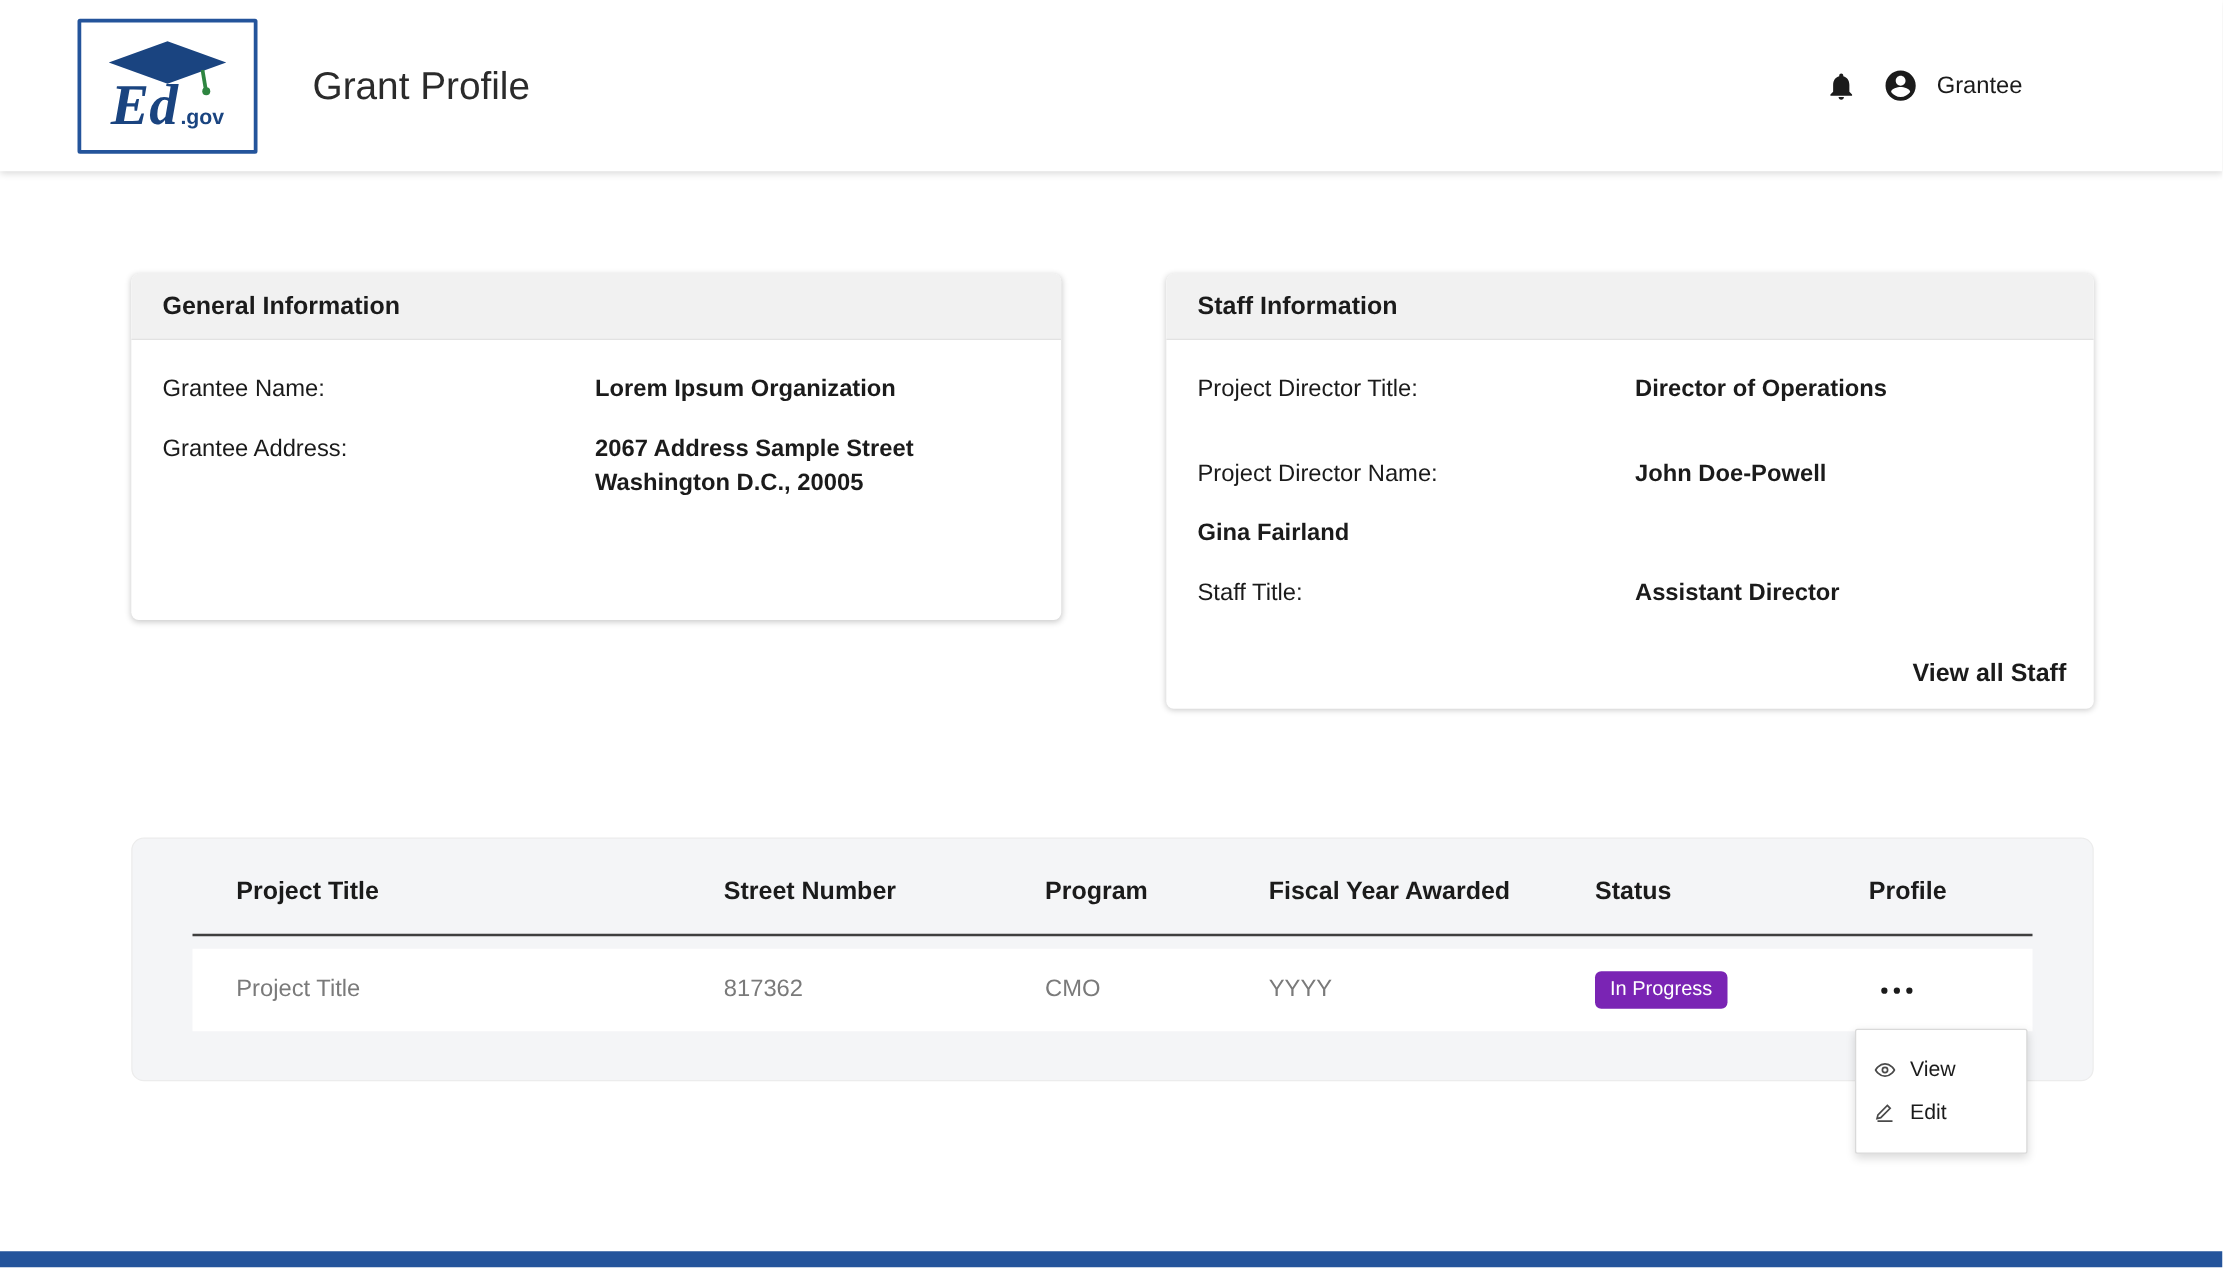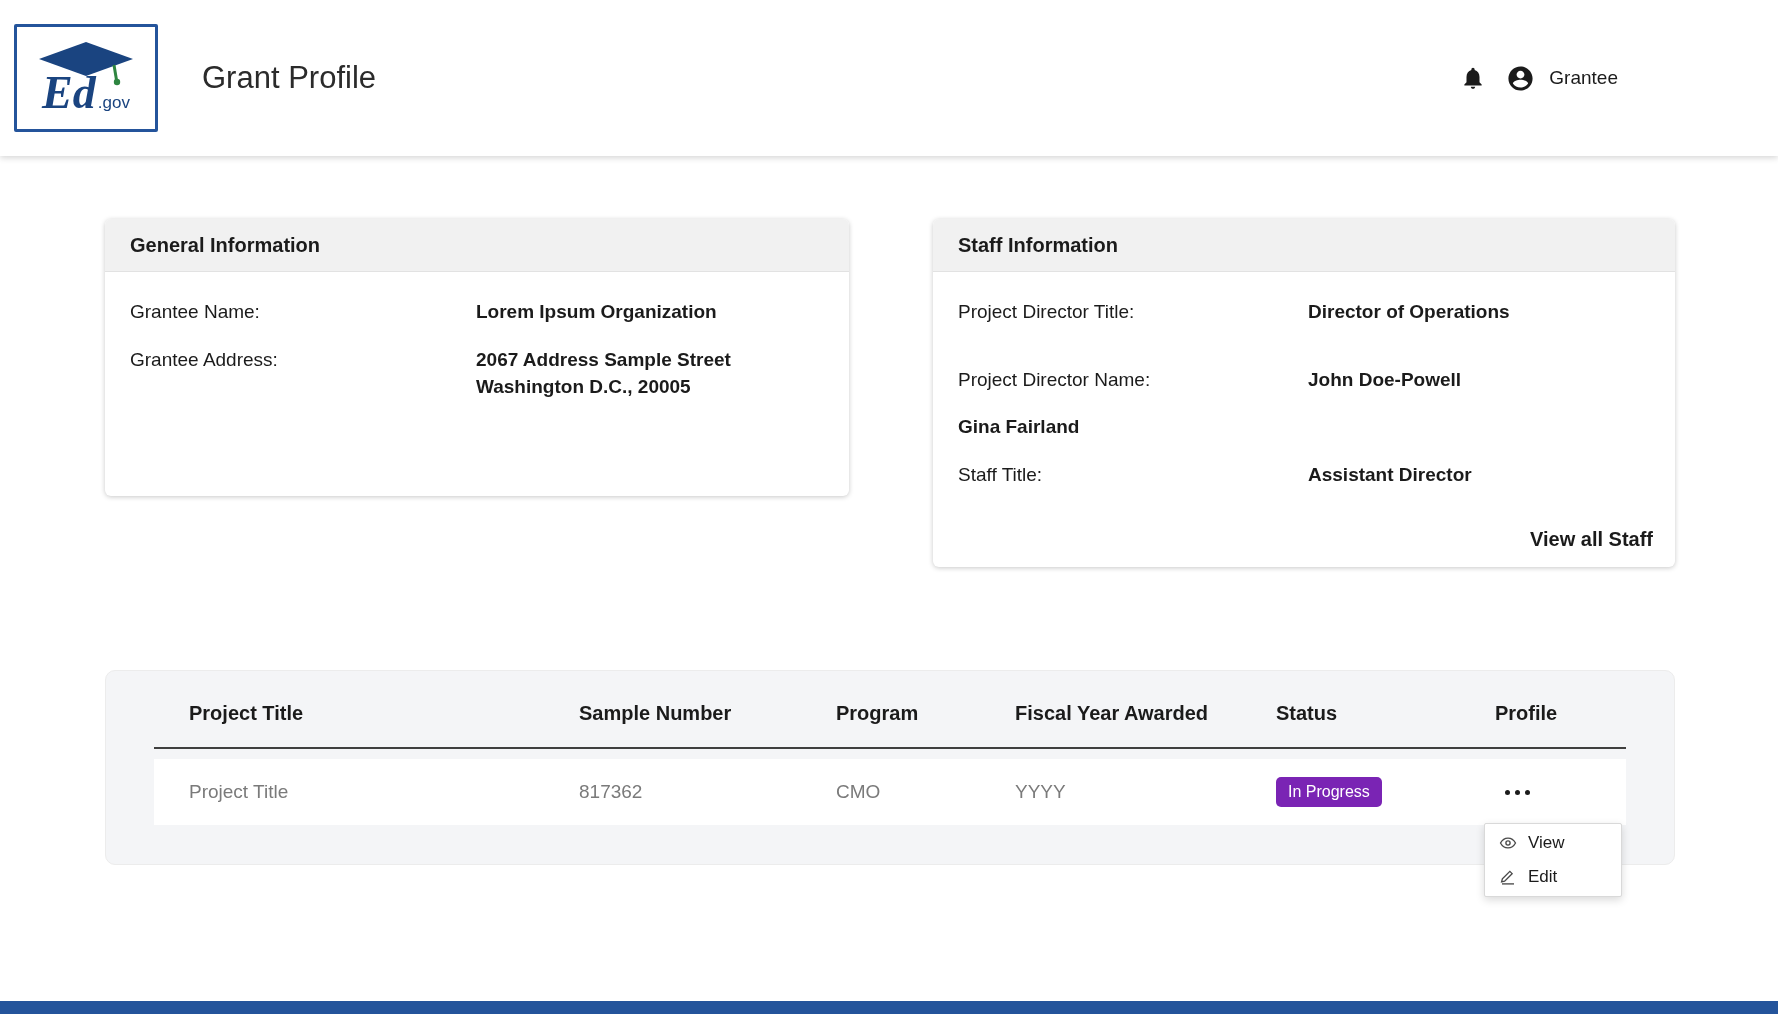--- a/index.html
+++ b/index.html
@@ -4,35 +4,35 @@
 <style>
   * { margin:0; padding:0; box-sizing:border-box; }
   html,body { background:#fff; }
   body {
     width:1778px; height:1014px; position:relative; overflow:hidden;
     font-family:"Liberation Sans", sans-serif; color:#1b1b1b;
   }
 
   
   .topbar {
-    height:156px; background:#fff; display:flex; align-items:center;
-    box-shadow:0 2px 6px rgba(0,0,0,.16); position:relative; z-index:5;
+    height:137px; background:#fff; display:flex; align-items:center;
+    box-shadow:0 2px 6px rgba(0,0,0,.16); position:relative; z-index:5;padding-left:48px;
   }
   .logo-box {
     width:144px; height:108px; margin-left:14px; background:#fff;
     border:3px solid #24549b; border-radius:2px; cursor:pointer;
     display:flex; flex-direction:column; align-items:center; justify-content:center;
   }
   .logo-cap { margin-bottom:-16px; position:relative; z-index:1; }
   .logo-text { display:flex; align-items:baseline; position:relative; z-index:2; }
   .logo-main {
     font-family:"Liberation Serif", serif; font-weight:700; font-style:italic;
     font-size:46px; color:#1a4480; line-height:1;
   }
-  .logo-suffix { font-size:17px; font-weight:400; color:#1a4480; margin-left:2px; }
+  .logo-suffix { font-size:17px; font-weight:700; color:#1a4480; margin-left:2px; }
   .page-title { font-size:31px; font-weight:400; color:#2b2b2b; margin-left:44px; }
   .header-right { margin-left:auto; margin-right:160px; display:flex; align-items:center; }
   .icon-btn { display:flex; align-items:center; justify-content:center; cursor:pointer; }
   .icon-btn + .icon-btn { margin-left:20px; }
   .user-label { font-size:19px; color:#1b1b1b; margin-left:14px; }
 
   
   .cards {
     position:absolute; top:219px; left:105px; width:1570px;
     display:flex; justify-content:space-between; align-items:flex-start;
@@ -78,21 +78,21 @@
     display:inline-block; color:#fff; font-size:16px; font-weight:400;
     padding:5px 12px; border-radius:5px; line-height:1.2;
   }
   .dots { display:flex; gap:5px; width:max-content; padding:8px 6px 8px 10px; cursor:pointer; }
   .dots i { display:block; width:5px; height:5px; border-radius:50%; background:#1b1b1b; }
 
   
   .menu {
     position:absolute; left:1484px; top:823px; width:138px; z-index:6;
     background:#fff; border:1px solid #d9d9d9; border-radius:2px;
-    box-shadow:0 3px 8px rgba(0,0,0,.15); padding:2px 0;
+    box-shadow:0 3px 8px rgba(0,0,0,.15); padding:15px 0;
   }
   .menu-item {
     display:flex; align-items:center; gap:11px; height:34px;
     padding:0 14px; font-size:17px; color:#1b1b1b; cursor:pointer;
   }
 
   
   .footer-bar { position:absolute; left:0; bottom:0; width:100%; height:13px; }
 </style>
 </head>
@@ -172,21 +172,21 @@
       </div>
       <a class="view-all">View all Staff</a>
     </div>
 
   </section>
 
   <section class="table-card">
     <div class="table-inner">
       <div class="tgrid thead">
         <span class="th first">Project Title</span>
-        <span class="th">Sample Number</span>
+        <span class="th">Street Number</span>
         <span class="th">Program</span>
         <span class="th">Fiscal Year Awarded</span>
         <span class="th">Status</span>
         <span class="th">Profile</span>
       </div>
       <div class="tgrid trow">
         <span class="td first">Project Title</span>
         <span class="td">817362</span>
         <span class="td">CMO</span>
         <span class="td">YYYY</span>

